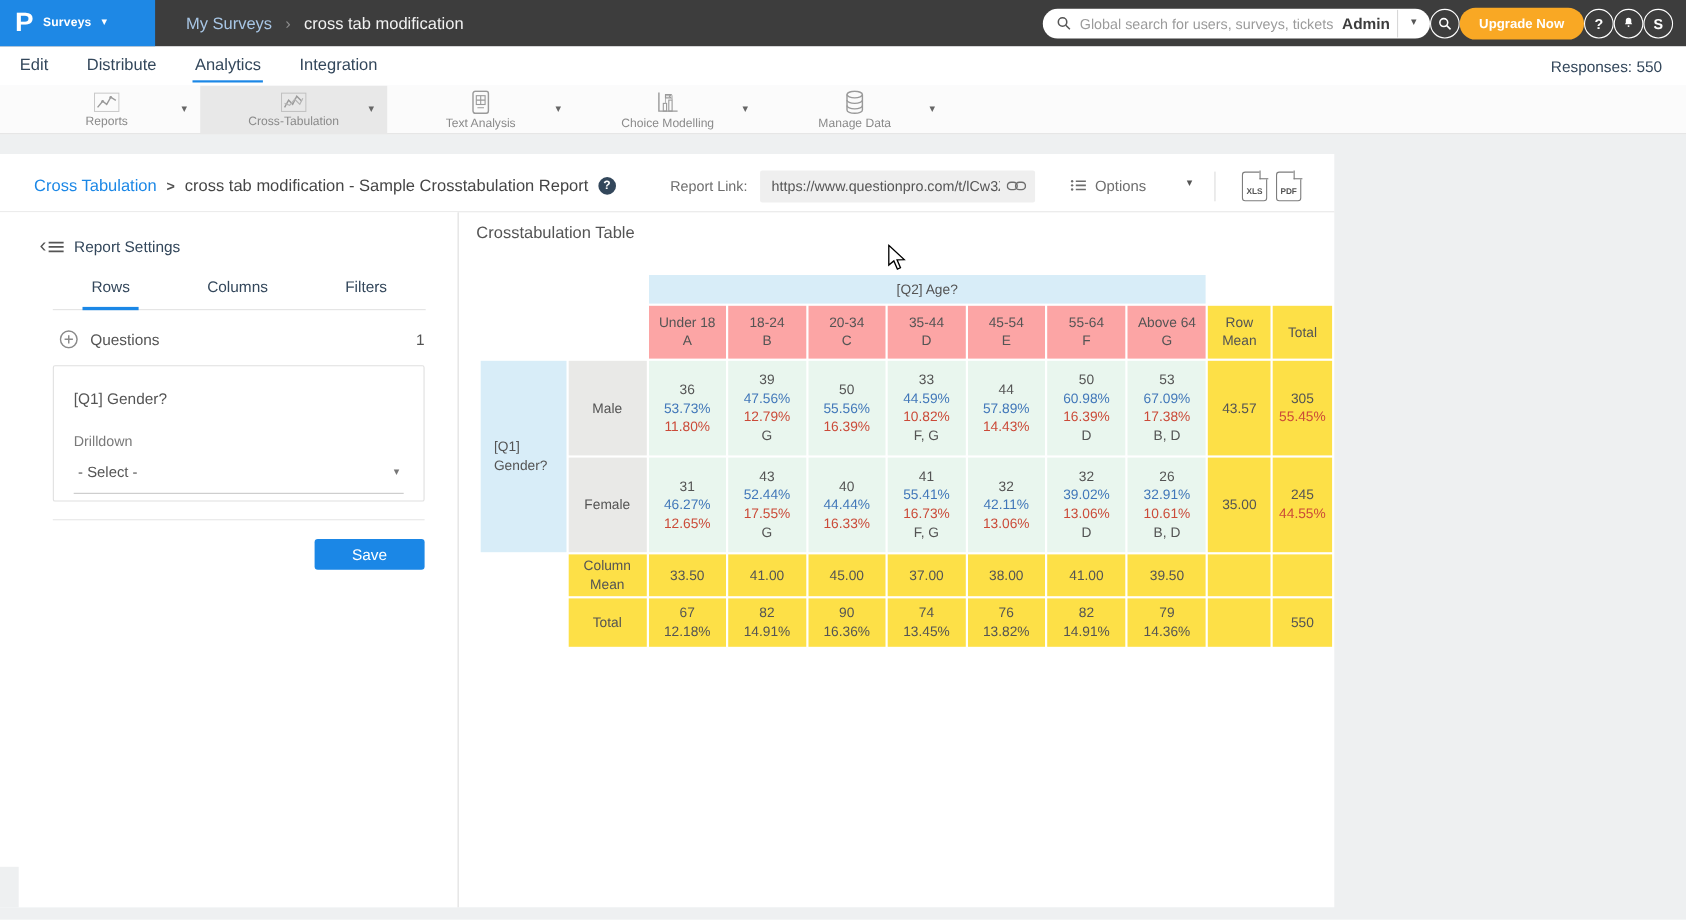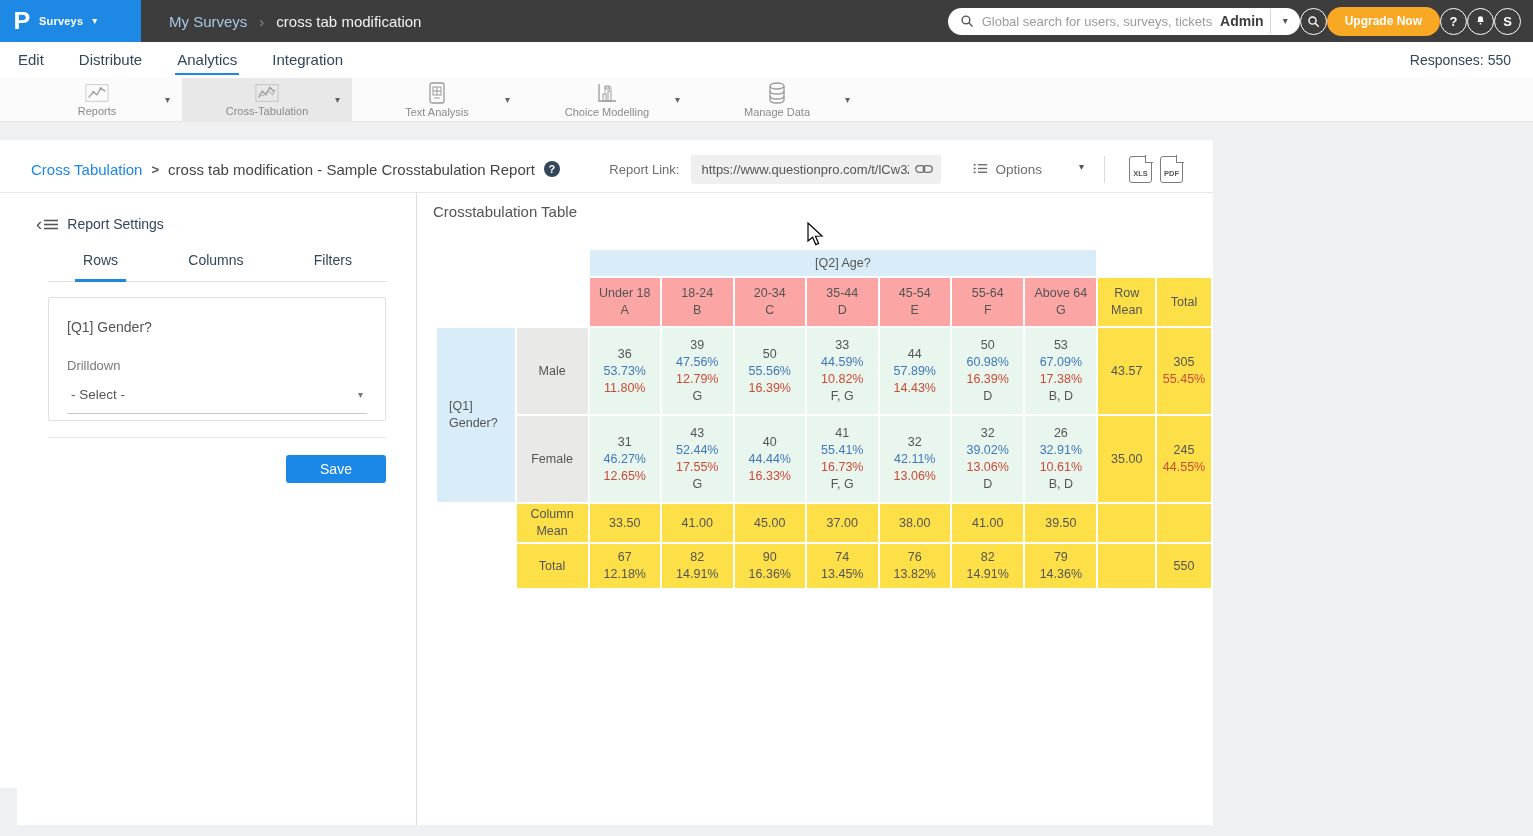--- a/index.html
+++ b/index.html
@@ -260,20 +260,29 @@
             <line x1="0" y1="9.5" x2="14" y2="9.5" stroke="#555" stroke-width="1.6"></line>
           </svg>
       </span>
       <span class="rs-title">Report Settings</span>
     </div>
     <div class="tabs">
       <span class="tab active">Rows</span>
       <span class="tab">Columns</span>
       <span class="tab">Filters</span>
     </div>
+    <div class="questions-row">
+      <svg width="17" height="17" viewBox="0 0 18 18">
+          <circle cx="9" cy="9" r="8" fill="none" stroke="#8a8a8a" stroke-width="1.4"></circle>
+          <line x1="9" y1="5" x2="9" y2="13" stroke="#8a8a8a" stroke-width="1.4"></line>
+          <line x1="5" y1="9" x2="13" y2="9" stroke="#8a8a8a" stroke-width="1.4"></line>
+        </svg>
+      <span>Questions</span>
+      <span class="count">1</span>
+    </div>
     <div class="q-card">
       <div class="q-title">[Q1] Gender?</div>
       <div class="dd-label">Drilldown</div>
       <div class="select-row">
         <span>- Select -</span>
         <span class="caret">▾</span>
       </div>
     </div>
     <div class="panel-divider"></div>
     <div class="save-row">

